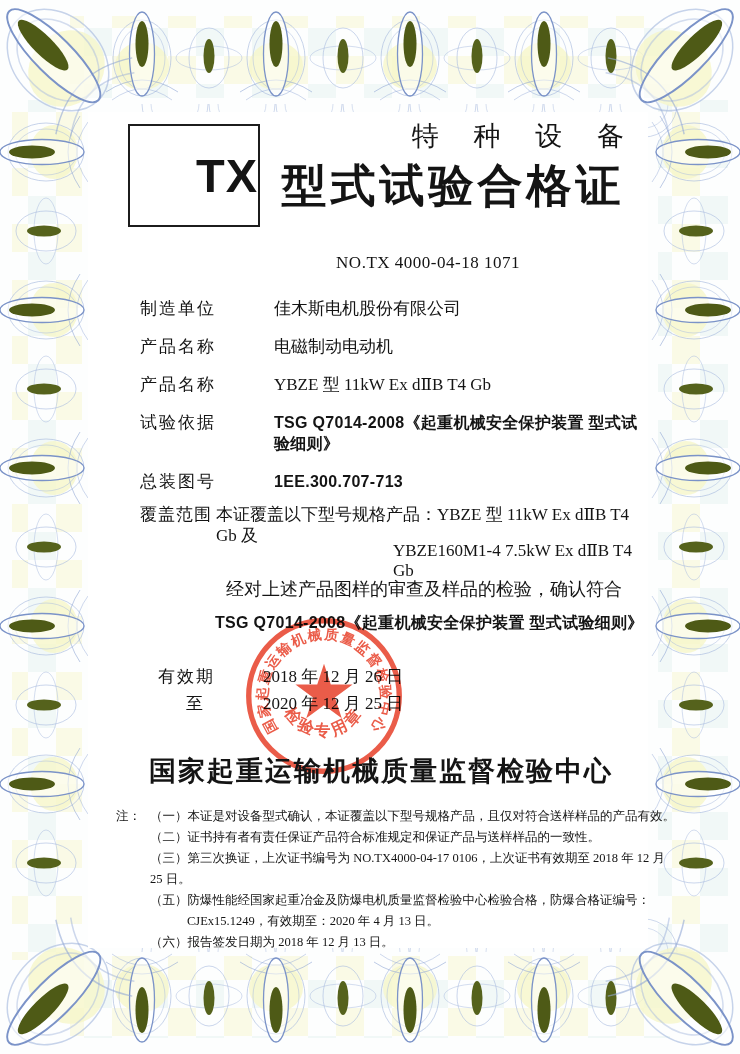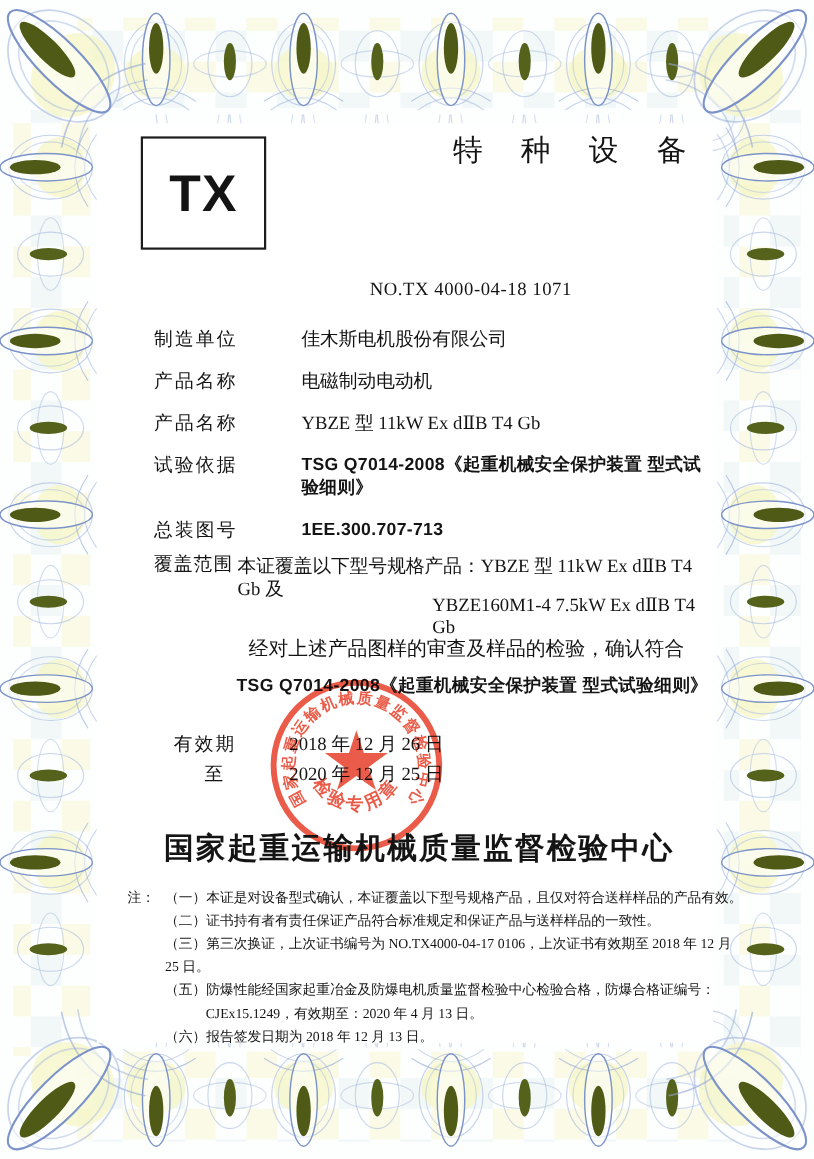--- a/index.html
+++ b/index.html
@@ -4,33 +4,33 @@
 <style>
   html,body{margin:0;padding:0;}
   .page{
     position:relative;width:740px;height:1054px;background:#fdfefe;overflow:hidden;
     font-family:"Liberation Serif","DejaVu Serif",serif;color:#141414;
   }
   .border-art{position:absolute;left:0;top:0;}
   .panel{position:absolute;left:88px;top:112px;width:560px;height:836px;background:#ffffff;}
   .tx-box{
     position:absolute;left:40px;top:12px;width:110px;height:99px;
-    border:2px solid #1c1c1c;display:flex;align-items:center;justify-content:center;background:#fff;
+    border:2px solid #1c1c1c;display:flex;align-items:center;justify-content:flex-end;background:#fff;padding-left:18px;
   }
   .tx-box span{font-family:"Liberation Sans","DejaVu Sans",sans-serif;font-weight:700;font-size:47px;letter-spacing:1px;}
   .head-small{position:absolute;left:175px;right:10px;top:6px;text-align:right;font-size:27px;letter-spacing:14px;}
   .head-title{position:absolute;left:175px;right:5px;top:44px;text-align:center;font-size:45px;font-weight:700;letter-spacing:4px;}
   .cert-no{position:absolute;left:160px;right:40px;top:141px;text-align:center;font-size:17px;letter-spacing:0.5px;}
   .fields{position:absolute;left:52px;top:186px;right:10px;font-size:17px;}
   .field-row{display:flex;margin-bottom:17px;line-height:21px;gap:46px;}
   .flabel{flex:0 0 76px;letter-spacing:2px;}
   .fvalue{margin-left:12px;}
   .hei{font-family:"Liberation Sans","DejaVu Sans",sans-serif;font-weight:700;font-size:16px;letter-spacing:0.3px;}
   .cov1{position:absolute;left:52px;top:392px;font-size:17px;display:flex;line-height:21px;}
-  .cov1 .flabel{flex:0 0 76px;letter-spacing:1px;font-family:Liberation Mono, monospace;}
+  .cov1 .flabel{flex:0 0 76px;letter-spacing:1px;}
   .cov2{position:absolute;left:305px;top:428px;font-size:17px;}
   .cov3{position:absolute;left:122px;top:465px;font-size:18px;margin-left:16px;}
   .cov4{position:absolute;left:127px;top:501px;font-size:16px;}
   .val-label1{position:absolute;left:70px;top:553px;font-size:17px;letter-spacing:2px;}
   .val-label2{position:absolute;left:98px;top:580px;font-size:17px;}
   .val-date1{position:absolute;left:175px;top:553px;font-size:17px;}
   .val-date2{position:absolute;left:175px;top:580px;font-size:17px;}
   .stamp{position:absolute;left:150px;top:498px;width:172px;height:172px;opacity:0.88;mix-blend-mode:multiply;}
   .issuer{position:absolute;left:40px;right:14px;top:641px;text-align:center;font-size:27px;font-weight:700;letter-spacing:2px;}
   .notes{position:absolute;left:28px;top:694px;width:596px;display:flex;font-size:12.5px;line-height:21px;}
@@ -153,20 +153,21 @@
       </g>
   </svg>
 
   <div class="panel">
 
     <div class="tx-box">
       <span>TX</span>
     </div>
 
     <div class="head-small">特 种 设 备</div>
+    <div class="head-title">型式试验合格证</div>
     <div class="cert-no">NO.TX 4000-04-18 1071</div>
 
     <div class="fields">
 
         <div class="field-row">
           <span class="flabel">制造单位</span>
           <span class="fvalue">佳木斯电机股份有限公司</span>
         </div>
 
         <div class="field-row">

